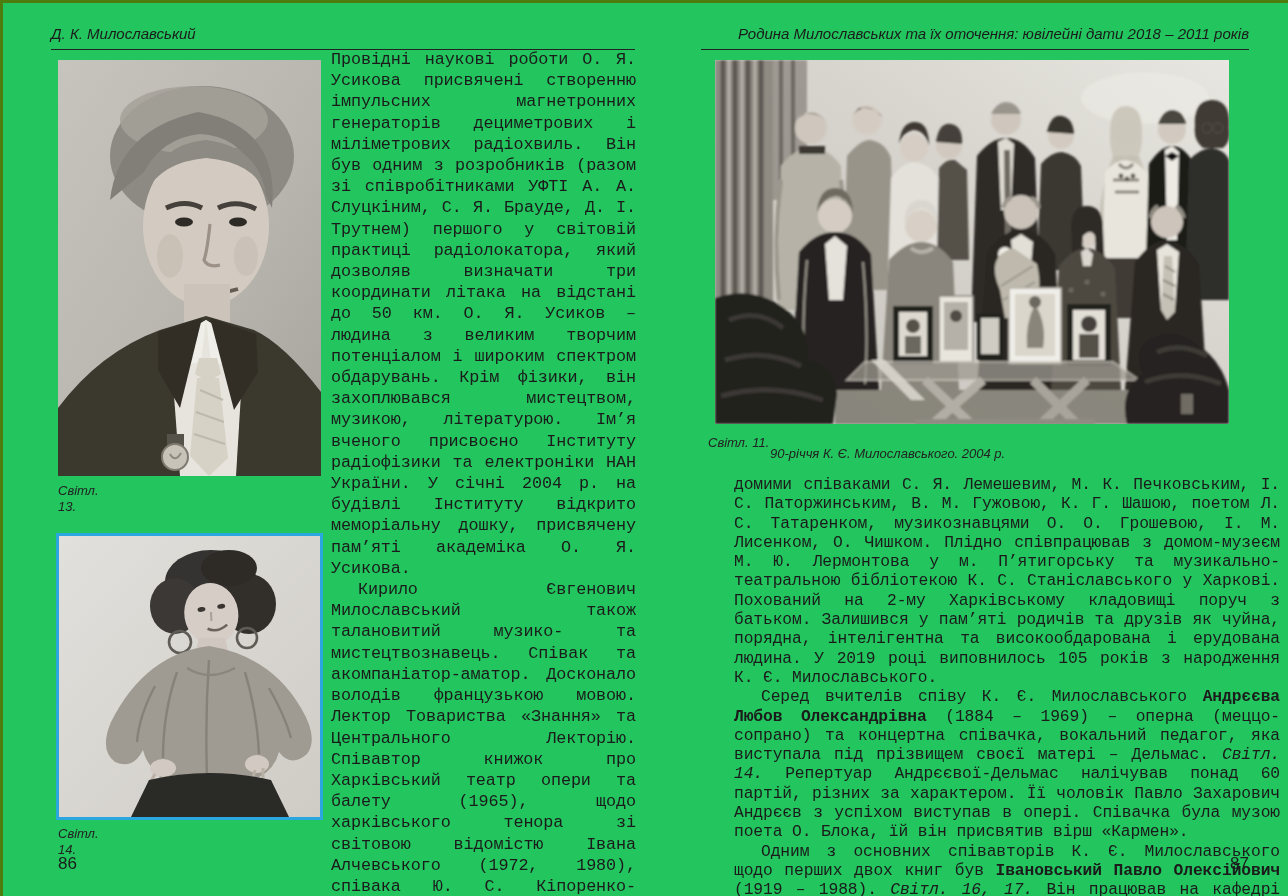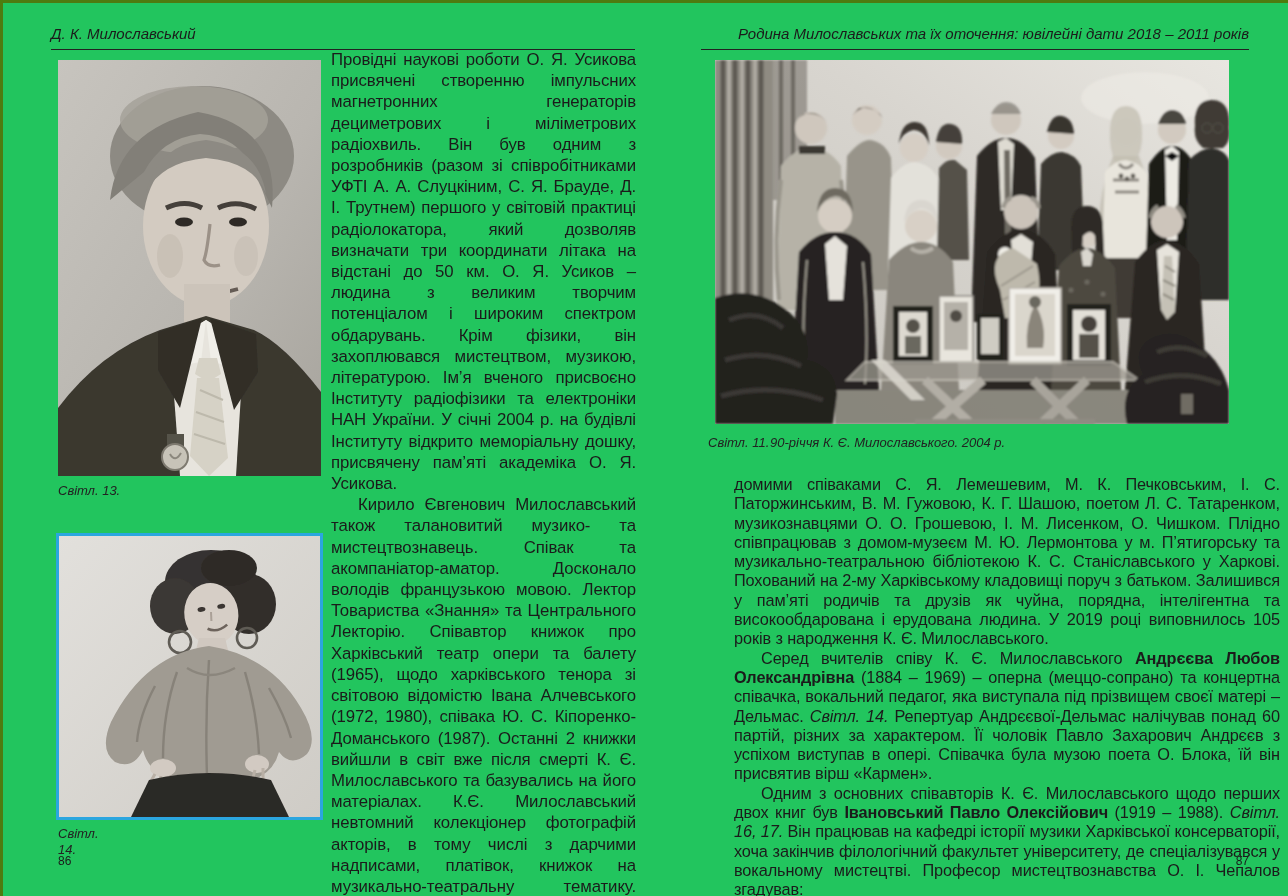--- a/index.html
+++ b/index.html
@@ -29,43 +29,43 @@
   .fig-group{left:712px;top:57px;width:514px;height:364px;}
   .figure svg{display:block;width:100%;height:100%;}
 
   
   .caption{
     position:absolute;display:flex;
     font-style:italic;font-size:13px;line-height:16px;color:#222;
   }
   .cap-label{flex:0 0 53px;}
   .cap-label-wide{flex:0 0 62px;}
-  .cap-text{flex:1;}
-  .cap-13{left:55px;top:480px;width:250px;flex-direction:column;}
+  .cap-text{flex:1;margin-top:11px;}
+  .cap-13{left:55px;top:480px;width:250px;}
   .cap-14{left:55px;top:823px;width:260px;}
   .cap-15{left:705px;top:432px;width:545px;}
 
   
   .col-left{
     position:absolute;left:328px;top:46px;width:305px;
     font-size:16.8px;line-height:21.2px;text-align:justify;
     letter-spacing:-0.1px;
   }
   .col-right{
     position:absolute;left:731px;top:472px;width:546px;
     font-size:16.3px;line-height:19.3px;text-align:justify;
     letter-spacing:-0.1px;
   }
-  .col-left p,.col-right p{margin:0;}
+  .col-left p,.col-right p{margin:0;font-family:Liberation Mono, monospace;}
   .indent{text-indent:27px;}
   b{font-weight:bold;}
   i.ref{font-style:italic;}
 
   
-  .folio{position:absolute;font-size:12px;color:#1b1b1b;}
+  .folio{position:absolute;font-size:17px;color:#1b1b1b;}
   .folio-left{left:55px;top:851px;}
   .folio-right{left:700px;top:851px;width:546px;text-align:right;}
 </style>
 </head>
 <body>
 
 <div class="spread">
 
   <div>
 

